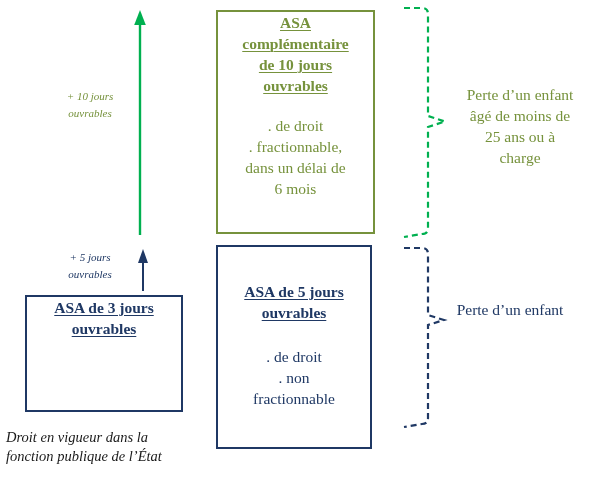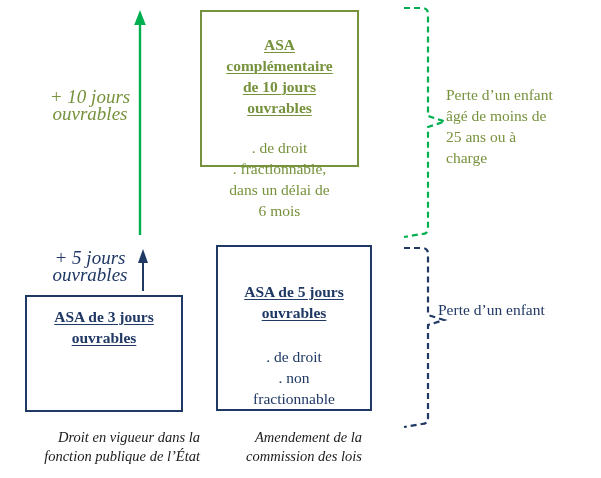--- a/index.html
+++ b/index.html
@@ -24,40 +24,40 @@
   .dash-navy    { stroke: var(--navy); fill: none; stroke-width: 2.2; stroke-dasharray: 6 4; }
 
   
   .dbox { box-sizing: border-box; text-align: center; font-size: 15.5px; line-height: 21px; }
   .dbox .title {
     font-weight: bold;
     text-decoration: underline;
     text-underline-offset: 2px;
     text-decoration-thickness: 1.4px;
   }
-  #box-asa10 { left: 200px; top: 10px;  width: 159px; height: 157px; border: 2px solid var(--olive); color: var(--olive); padding-top: 22px; }
+  #box-asa10 { left: 216px; top: 10px;  width: 159px; height: 224px; border: 2px solid var(--olive); color: var(--olive); }
   #box-asa10 .body { margin-top: 19px; }
-  #box-asa5  { left: 216px; top: 245px; width: 156px; height: 166px; border: 2px solid var(--navy);  color: var(--navy);  padding-top: 34px; }
+  #box-asa5  { left: 216px; top: 245px; width: 156px; height: 204px; border: 2px solid var(--navy);  color: var(--navy);  padding-top: 34px; }
   #box-asa5 .body  { margin-top: 23px; }
-  #box-asa3  { left: 25px;  top: 295px; width: 158px; height: 117px; border: 2px solid var(--navy);  color: var(--navy);  padding-top: 9px; }
+  #box-asa3  { left: 25px;  top: 295px; width: 158px; height: 117px; border: 2px solid var(--navy);  color: var(--navy);  }
   #box-asa3 .body  { margin-top: 17px; }
 
   
-  .arrow-label { font-style: italic; font-size: 19px; line-height: 17px; text-align: center; }
+  .arrow-label { font-style: italic; font-size: 11px; line-height: 17px; text-align: center; }
   #label-plus10 { left: 38px; top: 88px;  width: 104px; color: var(--olive); }
   #label-plus2  { left: 38px; top: 249px; width: 104px; color: var(--navy); }
 
   
-  .bracket-label { font-size: 15.5px; line-height: 21px; }
+  .bracket-label { font-size: 15.5px; line-height: 21px; text-align: center; }
   #label-green { left: 446px; top: 84px;  width: 148px; color: var(--olive); }
   #label-blue  { left: 438px; top: 299px; width: 144px; color: var(--navy); }
   #label-blue .it { font-style: italic; }
 
   
-  .caption { font-style: italic; font-size: 14.5px; line-height: 19px; text-align: right; color: var(--text); }
+  .caption { font-style: italic; font-size: 14.5px; line-height: 19px; text-align: left; color: var(--text); }
   #caption-left  { left: 6px;   top: 428px; width: 194px; }
   #caption-right { left: 224px; top: 428px; width: 138px; }
 </style>
 </head>
 <body>
 
 <div id="canvas">
 
   <svg id="connectors" width="601" height="478" viewBox="0 0 601 478">
     <g>
@@ -105,16 +105,14 @@
 âgé de moins de
 25 ans ou à
 charge</div>
 
   <div class="abs bracket-label" id="label-blue">
     <div>Perte d’un enfant</div>
   </div>
 
   <div class="abs caption ml" id="caption-left">Droit en vigueur dans la
 fonction publique de l’État</div>
-  <div class="abs caption ml" id="caption-right">Amendement de la
-commission des lois</div>
 
 </div>
 
 </body></html>

